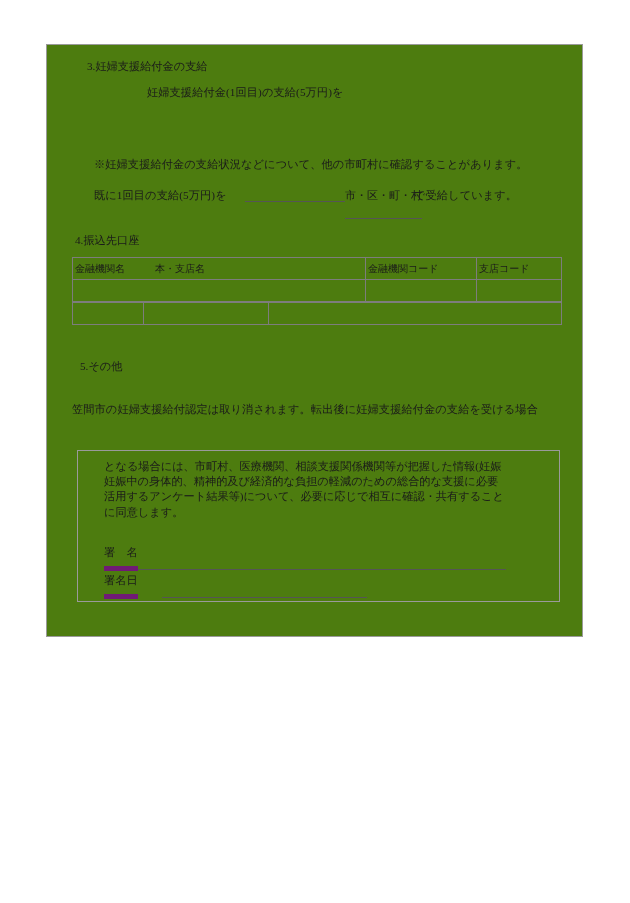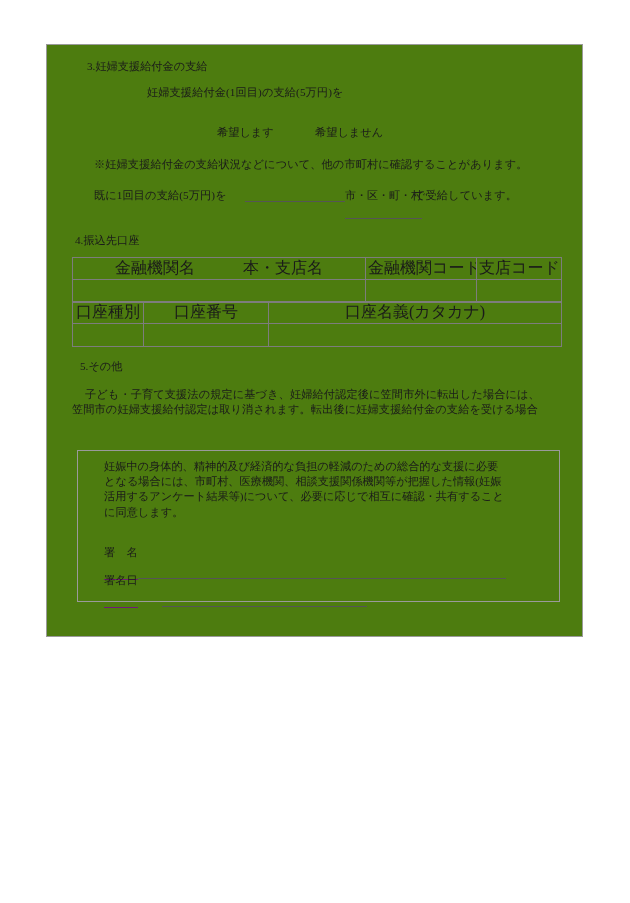--- a/index.html
+++ b/index.html
@@ -84,22 +84,21 @@
     position: absolute;
     left: 25px;
     top: 212px;
     width: 489px;
     border-collapse: collapse;
     table-layout: fixed;
   }
   #bank-table td {
     border: 1px solid #7d7d7d;
     height: 21px;
-    font-size: 16px;
-    text-align: center;
+    font-size: 10px;
     vertical-align: middle;
     padding: 0 2px;
     white-space: nowrap;
     overflow: hidden;
   }
   #bank-table td.empty { height: 22px; }
 
   
   #consent-box {
     position: absolute;
@@ -124,22 +123,22 @@
 
   .sig-row {
     position: absolute;
     left: 26px;
     display: flex;
     align-items: flex-end;
   }
   .sig-label {
     font-size: 11.2px;
     white-space: nowrap;
-    border-bottom: 1px solid #701a75;
-    padding-bottom: 19px;
+    border-bottom: 5px solid #701a75;
+    padding-bottom: 6px;
   }
   .sig-rule {
     border-bottom: 1px solid #555;
     height: 0;
     margin-bottom: 1px;
   }
   #sig-name-row { top: 94px; }
   #sig-name-rule { width: 368px; }
   #sig-date-row { top: 122px; gap: 24px; }
   #sig-date-rule { width: 205px; }
@@ -149,24 +148,20 @@
 
 <div id="page-sheet">
   <div id="page-inner">
 
     <div class="sec-head" style="left:40px; top:14px;">
       <span>3.</span><span>妊婦支援給付金の支給</span>
     </div>
 
     <div class="ln" style="left:60px; top:40px;margin-left:40px;">妊婦支援給付金(1回目)の支給(5万円)を</div>
 
-    <div id="choice-row">
-      <span class="choice" id="choice-yes">希望します</span>
-      <span class="choice" id="choice-no">希望しません</span>
-    </div>
 
     <div class="ln" style="left:47px; top:112px;">※妊婦支援給付金の支給状況などについて、他の市町村に確認することがあります。</div>
 
     <div class="ln" style="left:47px; top:143px;">既に1回目の支給(5万円)を</div>
     <div class="blank-line" style="left:198px; top:156px; width:100px;"></div>
     <div class="ul-text" style="left:298px; top:143px;">市・区・町・村</div>
     <div class="ln" style="left:367px; top:143px;">で受給しています。</div>
 
 
     <div class="sec-head" style="left:28px; top:188px;">
@@ -194,43 +189,37 @@
     </table>
 
     <table id="bank-table" style="top:256px;">
       <colgroup>
         <col style="width:71px">
           <col style="width:125px">
           <col style="width:293px">
       </colgroup>
       <tbody>
         <tr>
-          <td>口座種別</td>
-          <td>口座番号</td>
-          <td>口座名義(カタカナ)</td>
-        </tr>
-        <tr>
           <td class="empty"></td>
           <td class="empty"></td>
           <td class="empty"></td>
         </tr>
       </tbody>
     </table>
 
     <div class="sec-head" style="left:25px; top:314px;margin-left:8px;">
       <span>5.</span><span>その他</span>
     </div>
 
-    <div class="ln" style="left:38px; top:342px;">子ども・子育て支援法の規定に基づき、妊婦給付認定後に笠間市外に転出した場合には、</div>
     <div class="ln" style="left:25px; top:357px;">笠間市の妊婦支援給付認定は取り消されます。転出後に妊婦支援給付金の支給を受ける場合</div>
 
     <div id="consent-box">
       <div id="consent-body">
+        <div class="cl">となる場合には、市町村、医療機関、相談支援関係機関等が把握した情報(妊娠</div>
         <div class="cl">妊娠中の身体的、精神的及び経済的な負担の軽減のための総合的な支援に必要</div>
-        <div class="cl">となる場合には、市町村、医療機関、相談支援関係機関等が把握した情報(妊娠</div>
         <div class="cl">活用するアンケート結果等)について、必要に応じで相互に確認・共有すること</div>
         <div class="cl">に同意します。</div>
       </div>
 
       <div class="sig-row" id="sig-name-row">
         <span class="sig-label">署　名</span>
         <span class="sig-rule" id="sig-name-rule"></span>
       </div>
 
       <div class="sig-row" id="sig-date-row">

